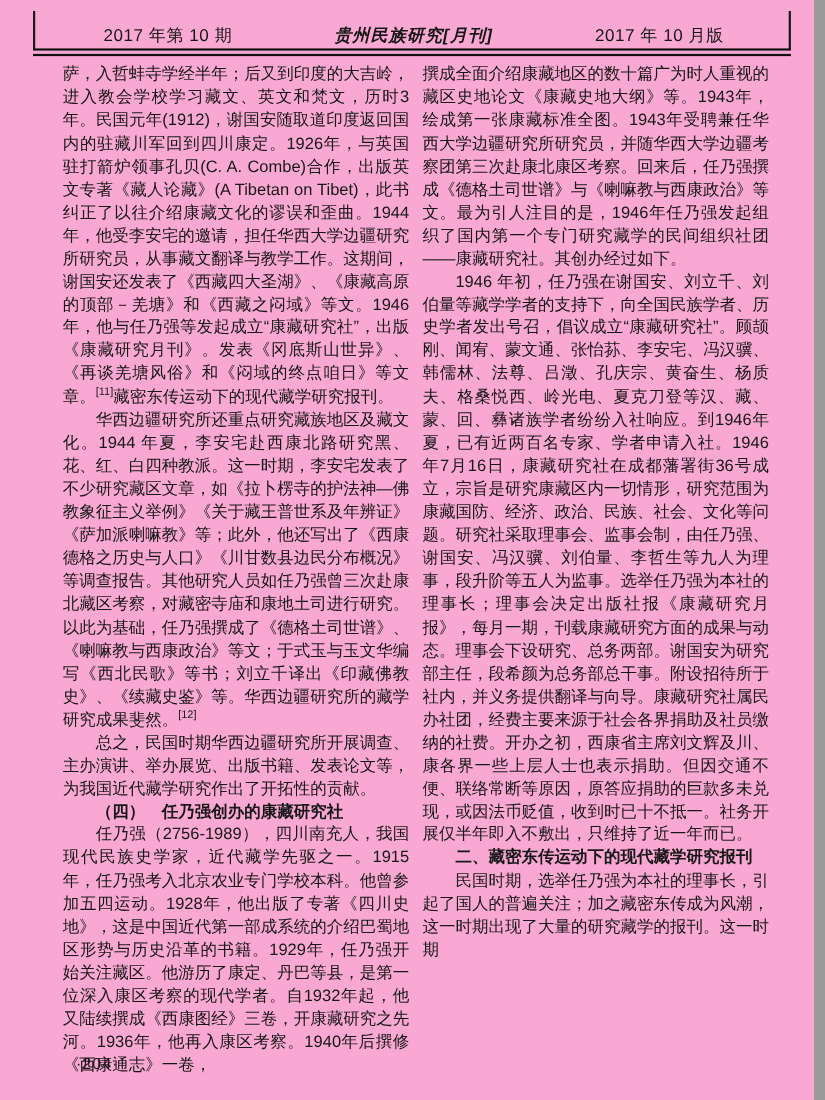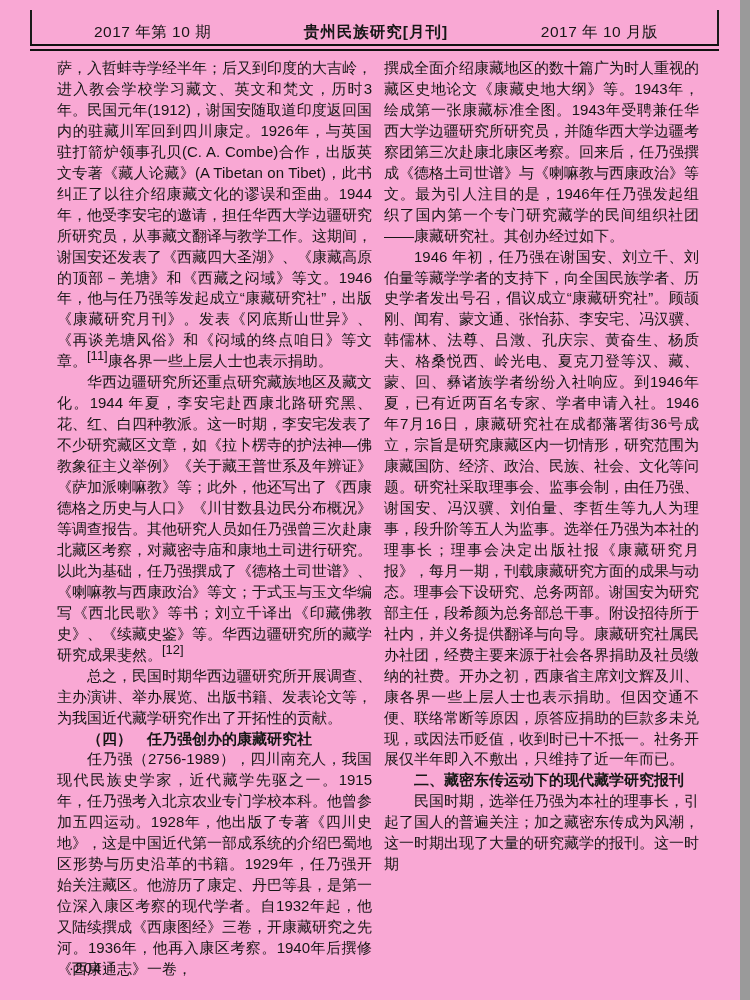--- a/index.html
+++ b/index.html
@@ -14,35 +14,35 @@
   
   .corner-tick{position:absolute;top:10px;width:2px;height:35px;background:#1a1a1a;}
   .tick-left{left:30px;}
   .tick-right{left:717px;}
   .header-row{
     position:absolute;top:22px;left:30px;width:690px;
     box-sizing:border-box;padding:0 62px 0 64px;
     display:flex;justify-content:space-between;align-items:baseline;
     font-size:15.5px;letter-spacing:0.5px;
   }
-  .journal-title{font-weight:bold;letter-spacing:1px;}
+  .journal-title{font-style:italic;font-weight:bold;letter-spacing:1px;}
   .double-rule{
     position:absolute;top:44px;left:30px;width:689px;height:3px;
     border-top:2px solid #111;border-bottom:2px solid #111;
   }
   
   .columns{
     position:absolute;top:58px;left:57px;width:642px;
     display:flex;gap:12px;
   }
   .col{width:315px;font-size:15px;line-height:20.95px;text-align:justify;}
   .col p{margin:0;text-indent:2em;}
   .col p.cont{text-indent:0;}
   .col p.head{font-weight:bold;}
-  sup{font-size:13px;vertical-align:super;line-height:0;}
+  sup{font-size:10px;vertical-align:super;line-height:0;}
   
   .footer{
     position:absolute;top:960px;left:69px;
     font-size:14.5px;letter-spacing:1px;
   }
 </style>
 </head>
 <body>
 
 <div class="page">
@@ -54,21 +54,21 @@
     <span>2017 年第 10 期</span>
     <span class="journal-title">贵州民族研究[月刊]</span>
     <span>2017 年 10 月版</span>
   </div>
 
   <div class="double-rule"></div>
 
   <div class="columns">
 
     <div class="col">
-      <p class="cont"><span>萨，入哲蚌寺学经半年；后又到印度的大吉岭，进入教会学校学习藏文、英文和梵文，历时3年。民国元年(1912)，谢国安随取道印度返回国内的驻藏川军回到四川康定。1926年，与英国驻打箭炉领事孔贝(C. A. Combe)合作，出版英文专著《藏人论藏》(A Tibetan on Tibet)，此书纠正了以往介绍康藏文化的谬误和歪曲。1944年，他受李安宅的邀请，担任华西大学边疆研究所研究员，从事藏文翻译与教学工作。这期间，谢国安还发表了《西藏四大圣湖》、《康藏高原的顶部－羌塘》和《西藏之闷域》等文。1946年，他与任乃强等发起成立“康藏研究社”，出版《康藏研究月刊》。发表《冈底斯山世异》、《再谈羌塘风俗》和《闷域的终点咱日》等文章。</span><sup>[11]</sup><span>康各界一些上层人士也表示捐助。</span></p>
+      <p class="cont"><span>萨，入哲蚌寺学经半年；后又到印度的大吉岭，进入教会学校学习藏文、英文和梵文，历时3年。民国元年(1912)，谢国安随取道印度返回国内的驻藏川军回到四川康定。1926年，与英国驻打箭炉领事孔贝(C. A. Combe)合作，出版英文专著《藏人论藏》(A Tibetan on Tibet)，此书纠正了以往介绍康藏文化的谬误和歪曲。1944年，他受李安宅的邀请，担任华西大学边疆研究所研究员，从事藏文翻译与教学工作。这期间，谢国安还发表了《西藏四大圣湖》、《康藏高原的顶部－羌塘》和《西藏之闷域》等文。1946年，他与任乃强等发起成立“康藏研究社”，出版《康藏研究月刊》。发表《冈底斯山世异》、《再谈羌塘风俗》和《闷域的终点咱日》等文章。</span><sup>[11]</sup><span>藏密东传运动下的现代藏学研究报刊。</span></p>
       <p><span>华西边疆研究所还重点研究藏族地区及藏文化。1944 年夏，李安宅赴西康北路研究黑、花、红、白四种教派。这一时期，李安宅发表了不少研究藏区文章，如《拉卜楞寺的护法神—佛教象征主义举例》《关于藏王普世系及年辨证》《萨加派喇嘛教》等；此外，他还写出了《西康德格之历史与人口》《川甘数县边民分布概况》等调查报告。其他研究人员如任乃强曾三次赴康北藏区考察，对藏密寺庙和康地土司进行研究。以此为基础，任乃强撰成了《德格土司世谱》、《喇嘛教与西康政治》等文；于式玉与玉文华编写《西北民歌》等书；刘立千译出《印藏佛教史》、《续藏史鉴》等。华西边疆研究所的藏学研究成果斐然。</span><sup>[12]</sup></p>
       <p>总之，民国时期华西边疆研究所开展调查、主办演讲、举办展览、出版书籍、发表论文等，为我国近代藏学研究作出了开拓性的贡献。</p>
       <p class="head">（四）　任乃强创办的康藏研究社</p>
       <p>任乃强（2756-1989），四川南充人，我国现代民族史学家，近代藏学先驱之一。1915年，任乃强考入北京农业专门学校本科。他曾参加五四运动。1928年，他出版了专著《四川史地》，这是中国近代第一部成系统的介绍巴蜀地区形势与历史沿革的书籍。1929年，任乃强开始关注藏区。他游历了康定、丹巴等县，是第一位深入康区考察的现代学者。自1932年起，他又陆续撰成《西康图经》三卷，开康藏研究之先河。1936年，他再入康区考察。1940年后撰修《西康通志》一卷，</p>
     </div>
 
     <div class="col">
       <p class="cont">撰成全面介绍康藏地区的数十篇广为时人重视的藏区史地论文《康藏史地大纲》等。1943年，绘成第一张康藏标准全图。1943年受聘兼任华西大学边疆研究所研究员，并随华西大学边疆考察团第三次赴康北康区考察。回来后，任乃强撰成《德格土司世谱》与《喇嘛教与西康政治》等文。最为引人注目的是，1946年任乃强发起组织了国内第一个专门研究藏学的民间组织社团——康藏研究社。其创办经过如下。</p>
       <p>1946 年初，任乃强在谢国安、刘立千、刘伯量等藏学学者的支持下，向全国民族学者、历史学者发出号召，倡议成立“康藏研究社”。顾颉刚、闻宥、蒙文通、张怡荪、李安宅、冯汉骥、韩儒林、法尊、吕澂、孔庆宗、黄奋生、杨质夫、格桑悦西、岭光电、夏克刀登等汉、藏、蒙、回、彝诸族学者纷纷入社响应。到1946年夏，已有近两百名专家、学者申请入社。1946年7月16日，康藏研究社在成都藩署街36号成立，宗旨是研究康藏区内一切情形，研究范围为康藏国防、经济、政治、民族、社会、文化等问题。研究社采取理事会、监事会制，由任乃强、谢国安、冯汉骥、刘伯量、李哲生等九人为理事，段升阶等五人为监事。选举任乃强为本社的理事长；理事会决定出版社报《康藏研究月报》，每月一期，刊载康藏研究方面的成果与动态。理事会下设研究、总务两部。谢国安为研究部主任，段希颜为总务部总干事。附设招待所于社内，并义务提供翻译与向导。康藏研究社属民办社团，经费主要来源于社会各界捐助及社员缴纳的社费。开办之初，西康省主席刘文辉及川、康各界一些上层人士也表示捐助。但因交通不便、联络常断等原因，原答应捐助的巨款多未兑现，或因法币贬值，收到时已十不抵一。社务开展仅半年即入不敷出，只维持了近一年而已。</p>
       <p class="head">二、藏密东传运动下的现代藏学研究报刊</p>

